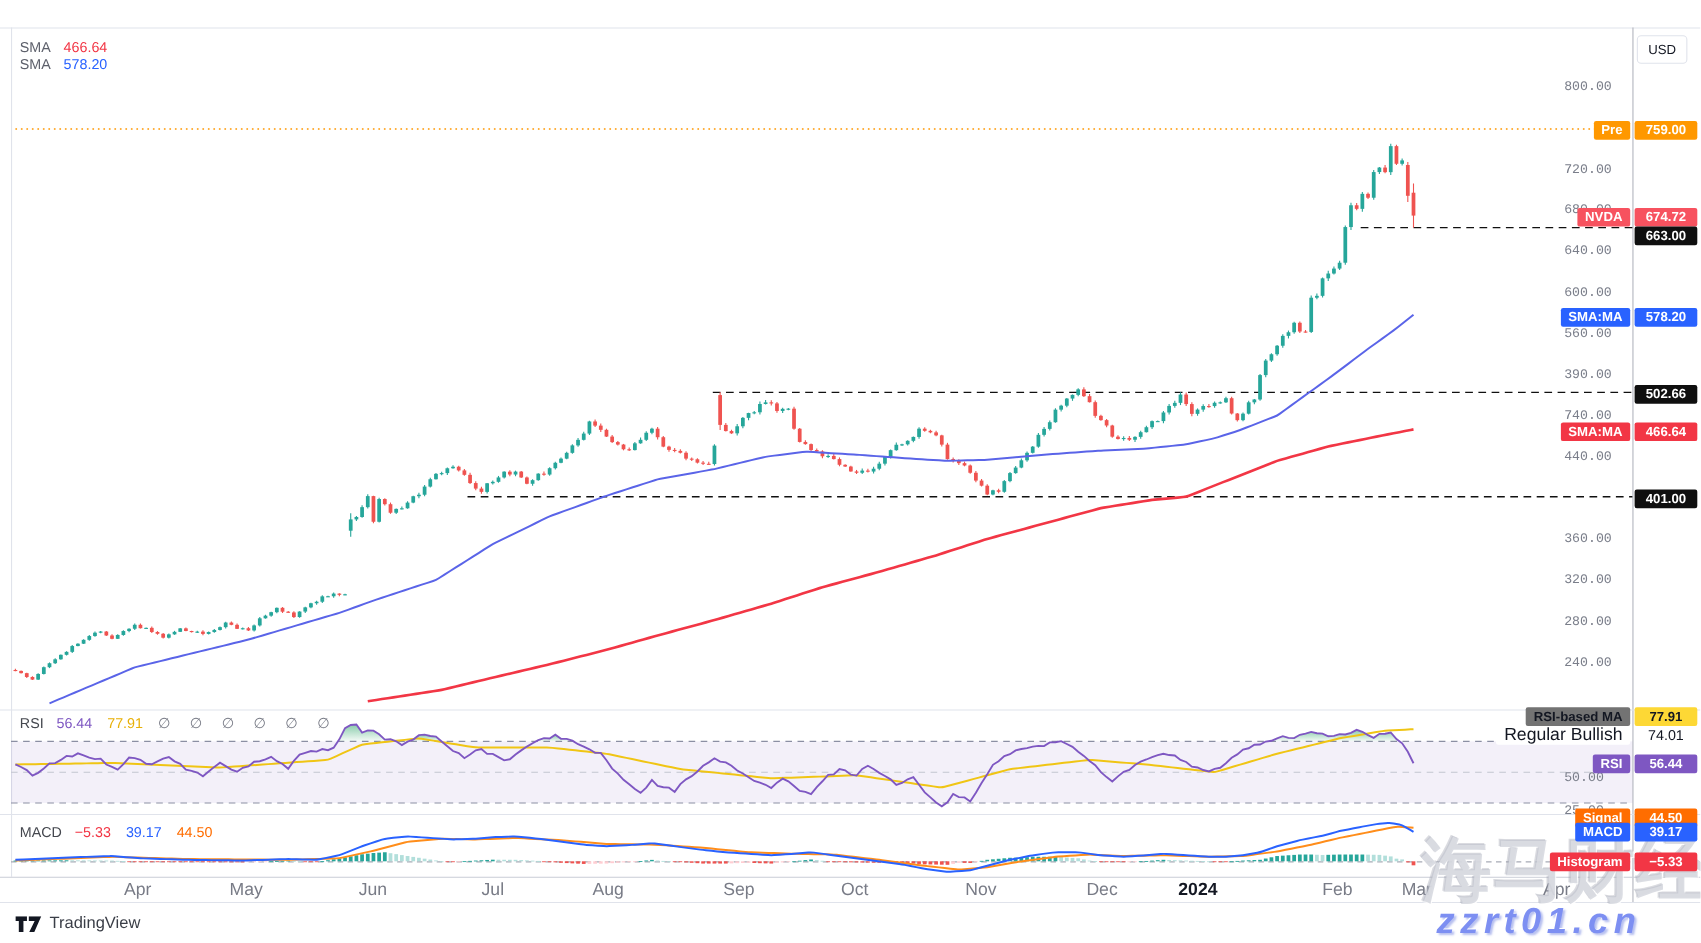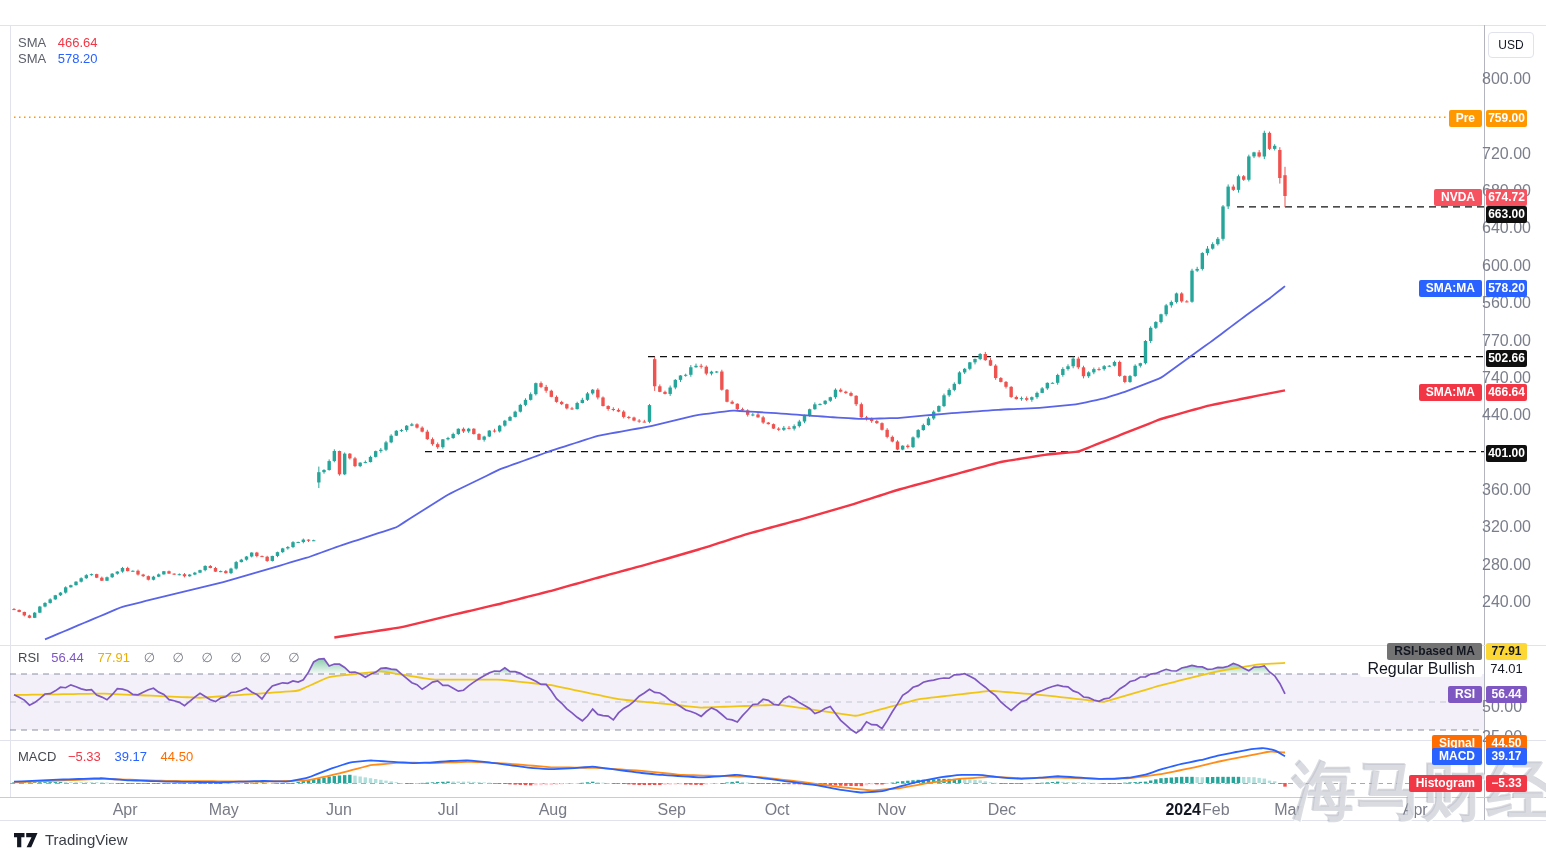--- a/index.html
+++ b/index.html
@@ -8,24 +8,24 @@
   #chart-svg{position:absolute;left:0;top:0;z-index:1;}
   .hdr{position:absolute;left:12px;top:6px;font-size:13px;color:#131722;z-index:10;}
   .legend{position:absolute;z-index:10;font-size:13px;color:#5d606b;white-space:nowrap;}
   .legend b{font-weight:400;margin-right:8px;color:#5d606b;}
   .lg-red{color:#f23645;font-weight:400;}
   .lg-blue{color:#2962ff;font-weight:400;}
   .lg-purple{color:#7e57c2;}
   .lg-yellow{color:#e8b007;}
   .lg-orange{color:#ff6d00;}
   .lg-slots{color:#787b86;letter-spacing:7px;margin-left:10px;font-size:13px;}
-  .tick{position:absolute;left:1482px;font-size:16px;color:#7a7e8a;z-index:8;line-height:14px;}
+  .tick{position:absolute;left:1422px;font-size:12px;color:#7a7e8a;z-index:8;line-height:14px;font-family:Liberation Mono, monospace;}
   .tagname{position:absolute;right:64px;height:17px;line-height:17px;padding:0 7px;border-radius:2px;
            font-size:12px;font-weight:700;text-align:center;z-index:10;white-space:nowrap;}
-  .tagval{position:absolute;left:1486px;width:41px;height:17px;line-height:17px;border-radius:2px;
+  .tagval{position:absolute;left:1486px;width:57px;height:17px;line-height:17px;border-radius:2px;
           font-size:12px;font-weight:700;text-align:center;z-index:10;}
   .month{position:absolute;top:801px;width:64px;margin-left:-32px;text-align:center;font-size:16px;
          color:#787b86;z-index:4;}
   .month.bold{color:#131722;font-weight:700;}
   #usd-chip{position:absolute;left:1488px;top:32px;width:44px;height:24px;line-height:24px;text-align:center;
             border:1px solid #e0e3eb;border-radius:4px;font-size:12px;color:#131722;z-index:10;background:#fff;}
   #wm-cn{position:absolute;left:1292px;top:748px;font-size:64px;font-weight:700;letter-spacing:1px;
          color:rgba(183,187,199,0.50);z-index:6;white-space:nowrap;
          text-shadow:1px 1px 0 rgba(255,255,255,0.85), -1px -1px 0 rgba(150,153,165,0.35);}
   #wm-site{position:absolute;left:1306px;top:818px;font-size:33px;font-weight:800;font-style:italic;
@@ -842,21 +842,21 @@
 
   <div id="usd-chip">USD</div>
 
   <div id="scale-layer">
       <div class="tick" style="top: 72px;">800.00</div>
       <div class="tick" style="top: 146.714px;">720.00</div>
       <div class="tick" style="top: 184.071px;">680.00</div>
       <div class="tick" style="top: 221.429px;">640.00</div>
       <div class="tick" style="top: 258.786px;">600.00</div>
       <div class="tick" style="top: 296.143px;">560.00</div>
-      <div class="tick" style="top: 333.5px;">770.00</div>
+      <div class="tick" style="top: 333.5px;">390.00</div>
       <div class="tick" style="top: 370.857px;">740.00</div>
       <div class="tick" style="top: 408.214px;">440.00</div>
       <div class="tick" style="top: 482.929px;">360.00</div>
       <div class="tick" style="top: 520.286px;">320.00</div>
       <div class="tick" style="top: 557.643px;">280.00</div>
       <div class="tick" style="top: 595px;">240.00</div>
       <div class="tick" style="top: 700px;">50.00</div>
       <div class="tick" style="top: 730px;">25.00</div>
       <div class="tagname" style="top: 109.5px; background: rgb(255, 152, 0); color: rgb(255, 255, 255); z-index: 10;">Pre</div>
       <div class="tagval" style="top: 109.5px; background: rgb(255, 152, 0); color: rgb(255, 255, 255); z-index: 10;">759.00</div>
@@ -885,27 +885,28 @@
   <div id="months-layer">
       <div class="month" style="left: 125.083px;">Apr</div>
       <div class="month" style="left: 223.767px;">May</div>
       <div class="month" style="left: 338.983px;">Jun</div>
       <div class="month" style="left: 448px;">Jul</div>
       <div class="month" style="left: 552.883px;">Aug</div>
       <div class="month" style="left: 671.717px;">Sep</div>
       <div class="month" style="left: 777.117px;">Oct</div>
       <div class="month" style="left: 891.817px;">Nov</div>
       <div class="month" style="left: 1001.87px;">Dec</div>
-      <div class="month bold" style="left: 1169px; text-align: right;">2024</div>
+      <div class="month bold" style="left: 1089px;">2024</div>
       <div class="month" style="left: 1215.77px;">Feb</div>
       <div class="month" style="left: 1288px;">Mar</div>
       <div class="month" style="left: 1415.2px;">Apr</div>
     </div>
 
   <div id="wm-cn">海马财经</div>
+  <div id="wm-site">zzrt01.cn</div>
 
   <div id="footer">
     <svg width="24" height="15" viewBox="0 0 24 15">
       <path d="M0,0 h10.5 v4.2 h-3.2 v10 h-4.2 v-10 H0 z" fill="#131722"></path>
       <path d="M12.2,0 h11.3 l-6.3,14.2 h-4.6 l4.9,-10 h-5.3 z" fill="#131722"></path>
     </svg>
     <span class="brand">TradingView</span>
   </div>
 </div>
 

